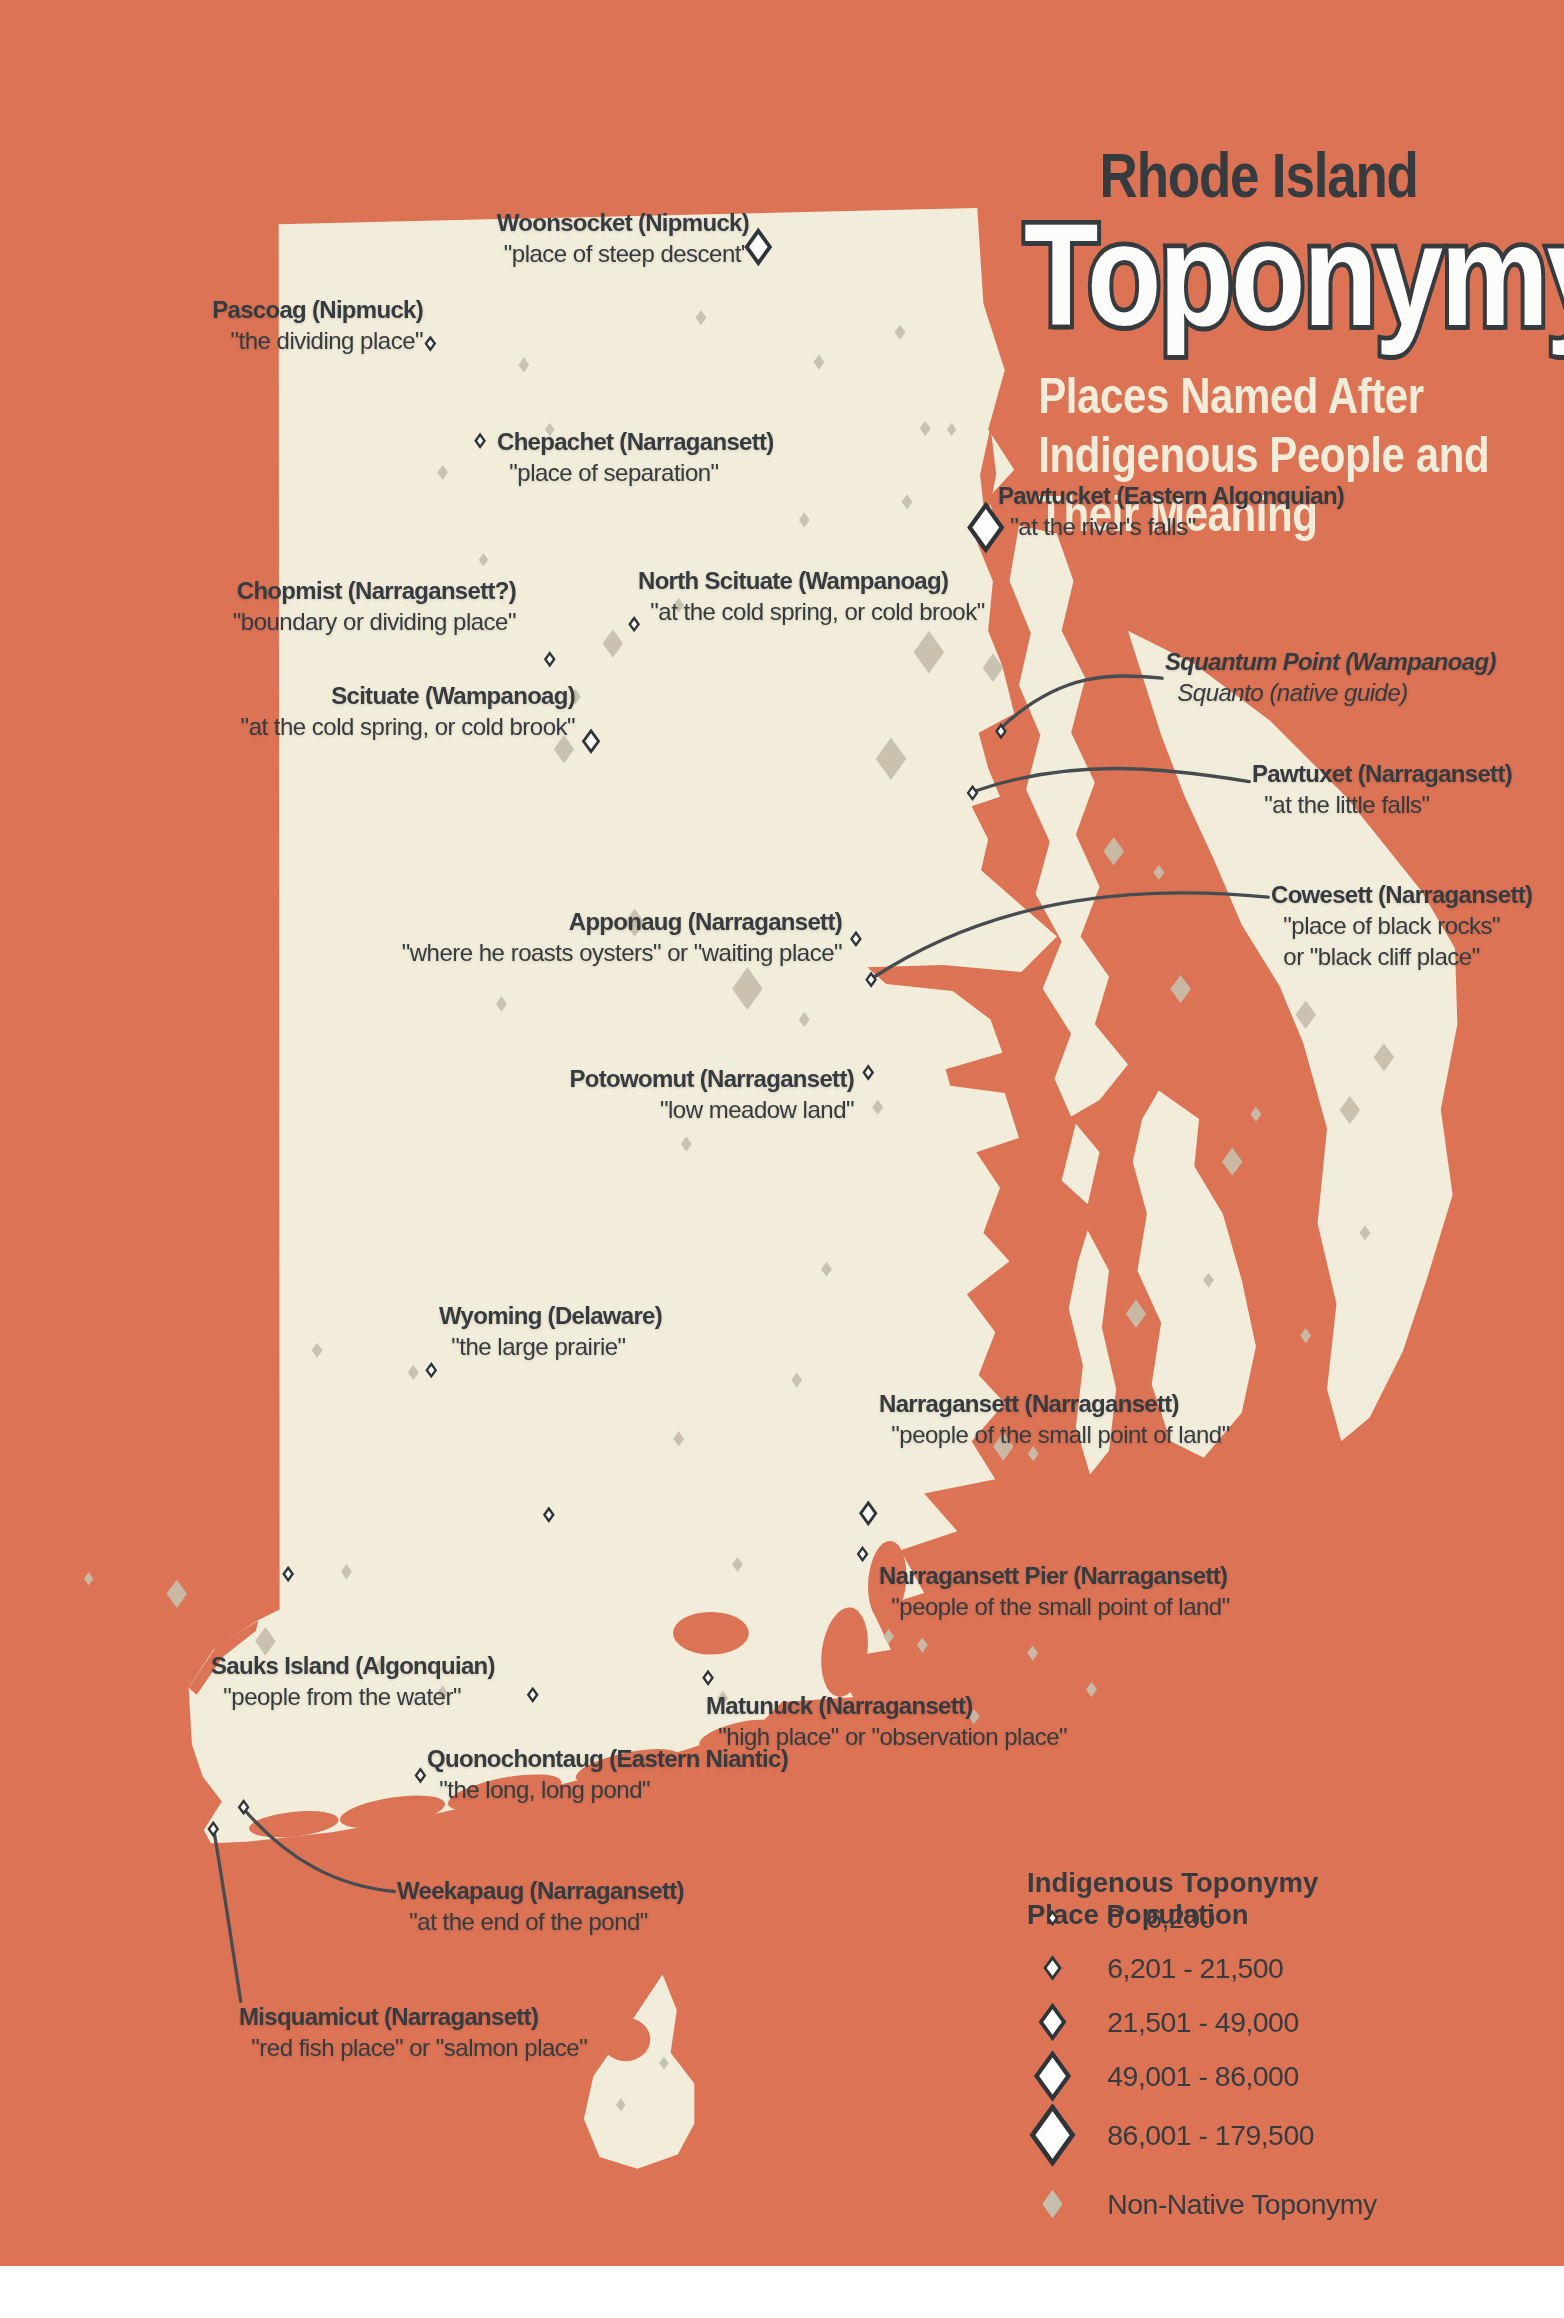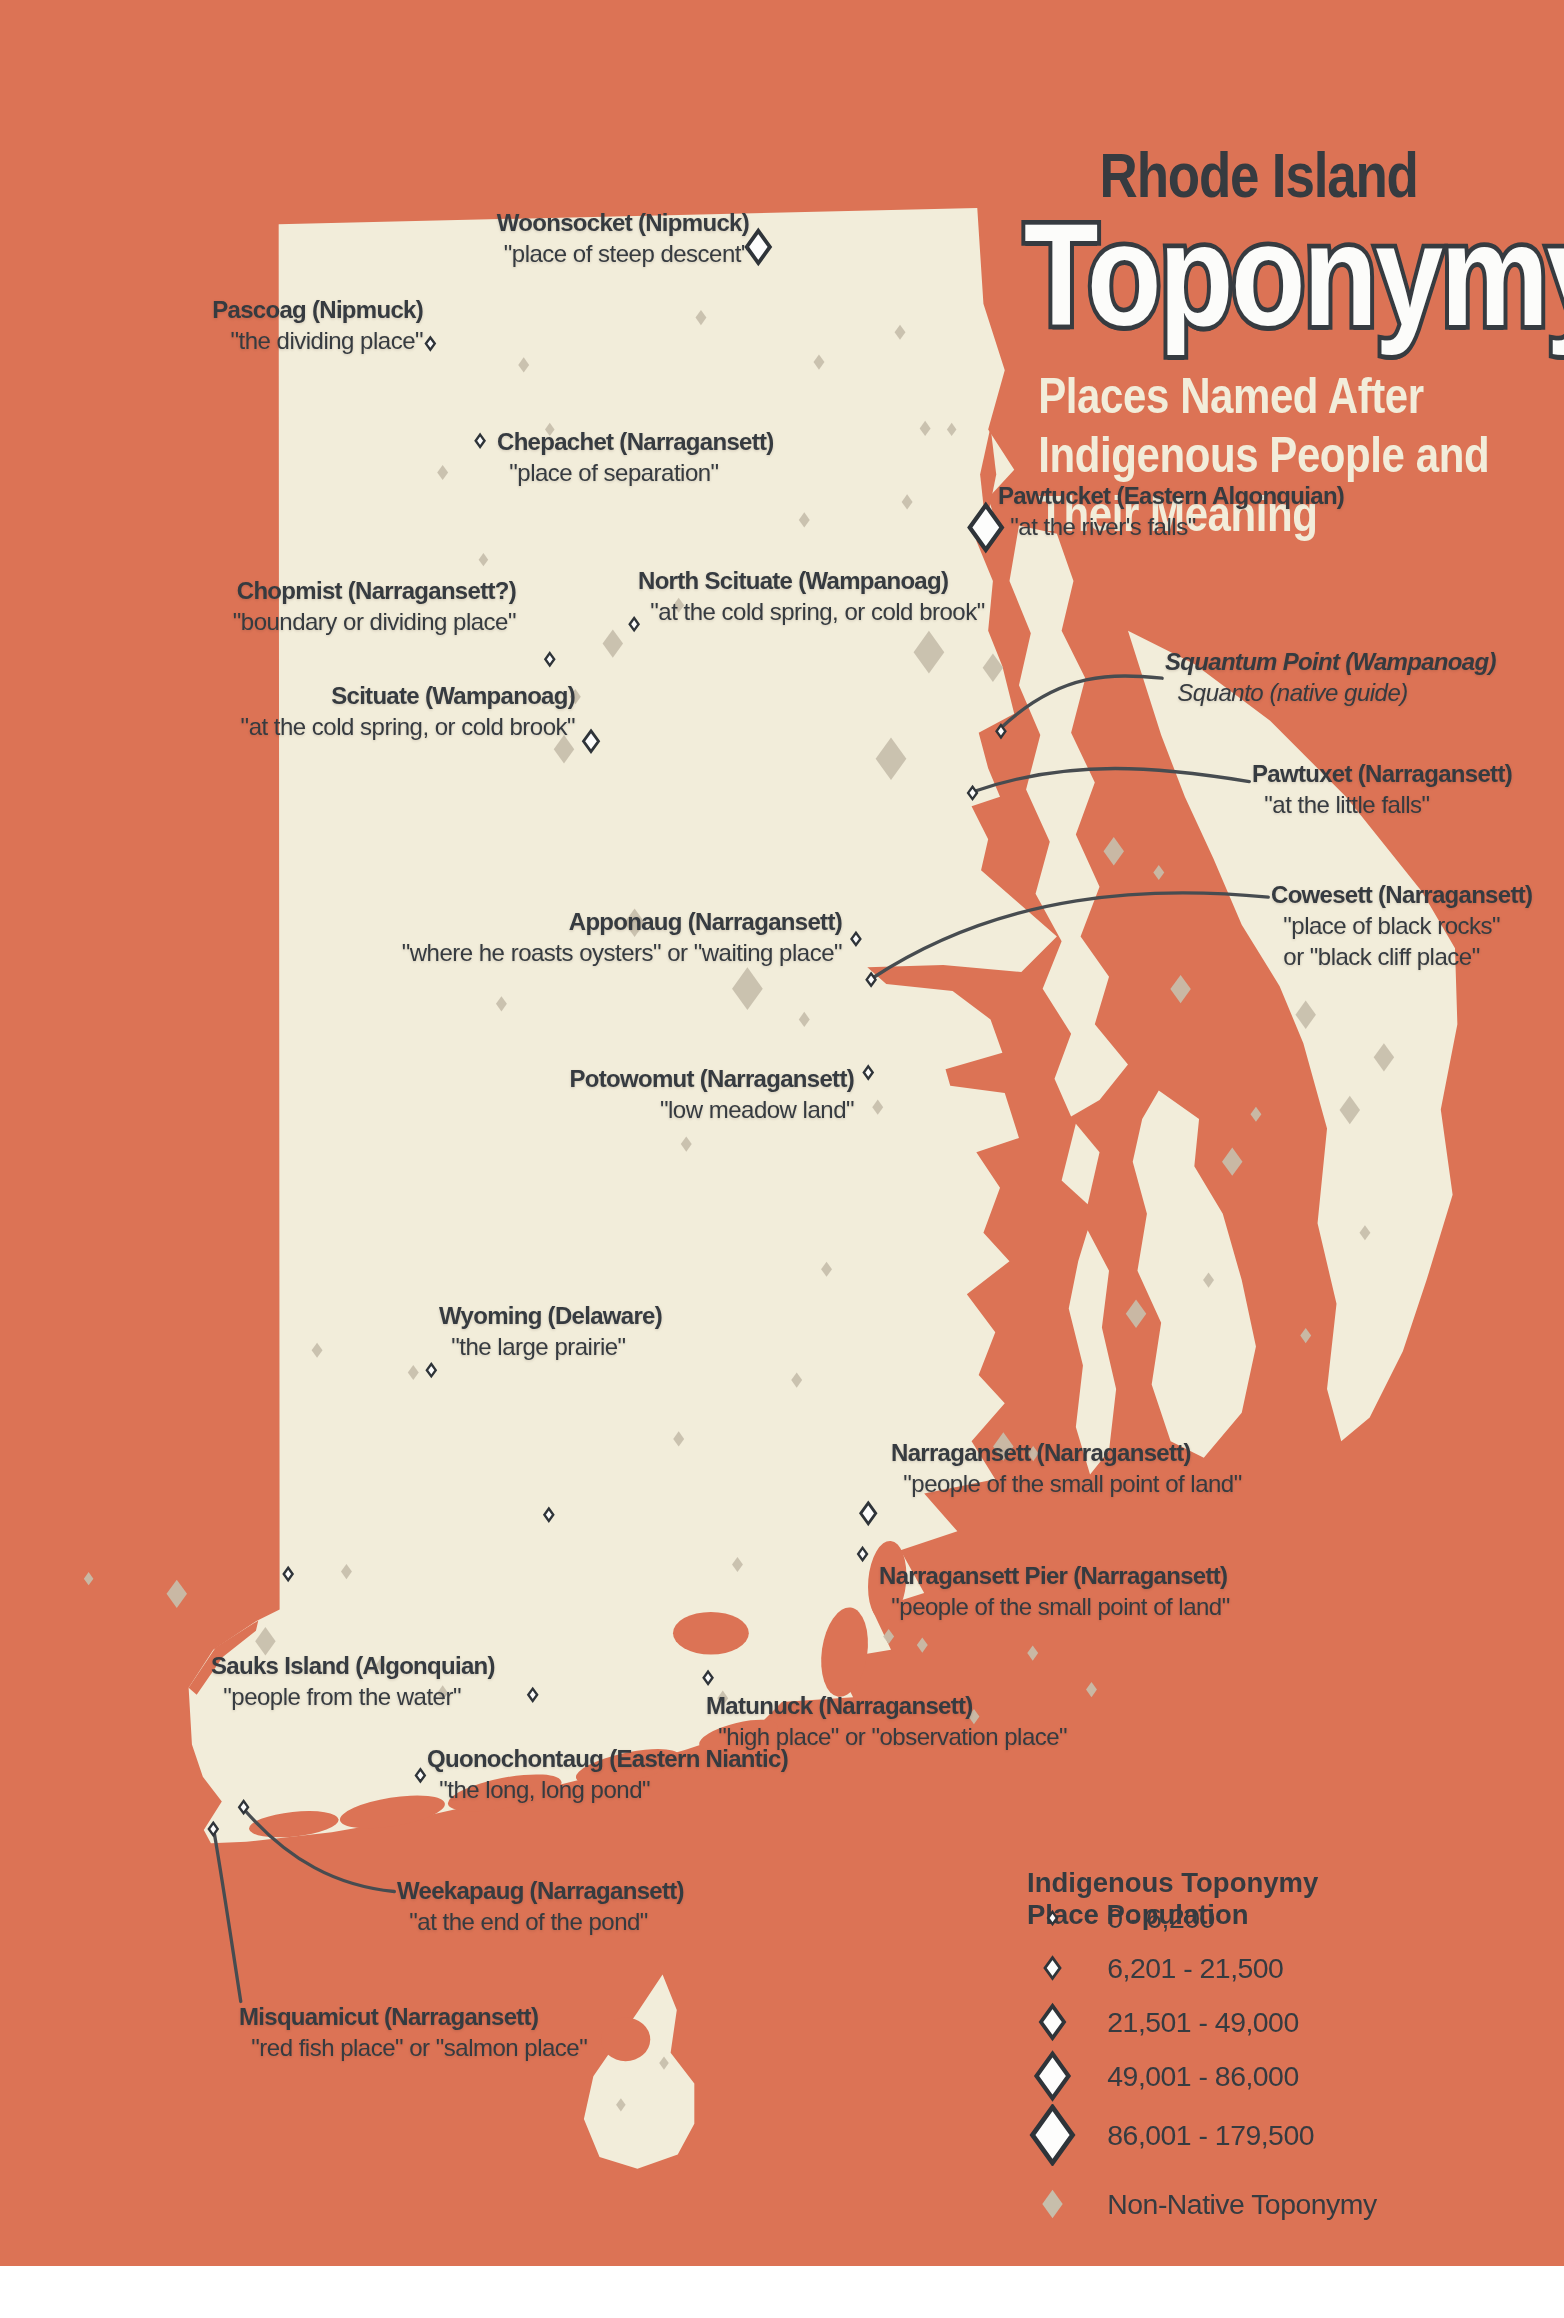--- a/index.html
+++ b/index.html
@@ -277,21 +277,21 @@
         <div class="pmeaning">or "black cliff place"</div>
       </div>
       <div class="place-label a-right" style="left: 854px; top: 1063px;">
         <div class="pname">Potowomut (Narragansett)</div>
         <div class="pmeaning">"low meadow land"</div>
       </div>
       <div class="place-label a-left" style="left: 439px; top: 1300px;">
         <div class="pname">Wyoming (Delaware)</div>
         <div class="pmeaning">"the large prairie"</div>
       </div>
-      <div class="place-label a-left" style="left: 879px; top: 1437px; margin-left: 12px;">
+      <div class="place-label a-left" style="left: 879px; top: 1388px;">
         <div class="pname">Narragansett (Narragansett)</div>
         <div class="pmeaning">"people of the small point of land"</div>
       </div>
       <div class="place-label a-left" style="left: 879px; top: 1560px;">
         <div class="pname">Narragansett Pier (Narragansett)</div>
         <div class="pmeaning">"people of the small point of land"</div>
       </div>
       <div class="place-label a-left" style="left: 211px; top: 1650px;">
         <div class="pname">Sauks Island (Algonquian)</div>
         <div class="pmeaning">"people from the water"</div>

